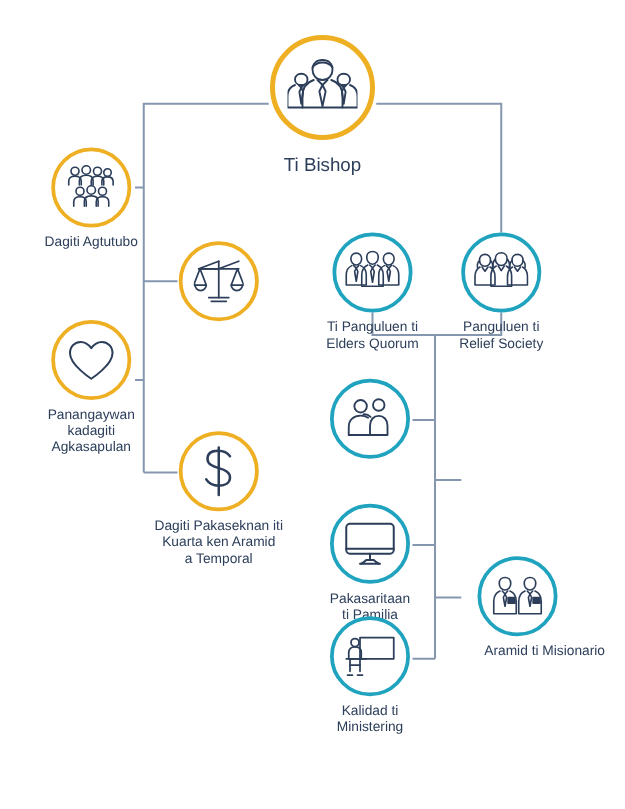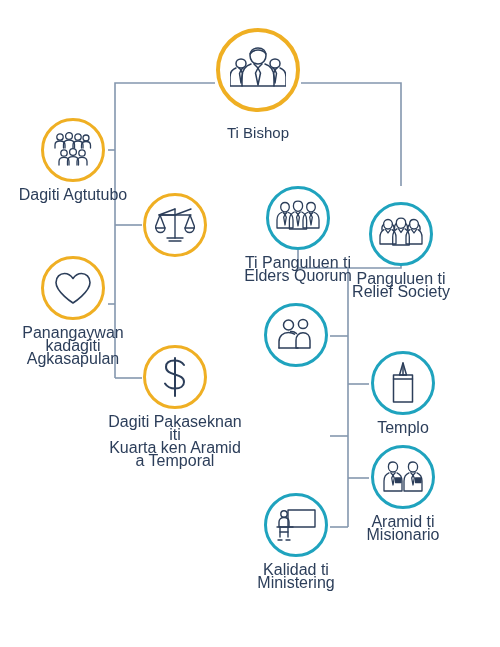--- a/index.html
+++ b/index.html
@@ -41,21 +41,21 @@
     align-items: center;
     justify-content: center;
     background: #ffffff;
   }
   .ring.amber { border: 3px solid #EFAF23; }
   .ring.teal  { border: 3px solid #1FA3BE; }
   .ring.big   { width: 84px; height: 84px; border-width: 4px; }
   .ring svg { display: block; }
   .node-label {
     margin-top: 6px;
-    font-size: 16px;
+    font-size: 11px;
     line-height: 13px;
     color: #2C3E5A;
     white-space: pre-line;
   }
   .node-label.big { font-size: 15px; line-height: 18px; margin-top: 12px; }
 </style>
 </head>
 <body>
 
 <div id="org-chart">
@@ -180,21 +180,21 @@
         <path d="M35 2.5c-2.6 0-4.3 1.9-4.3 4.4S32.4 12 35 12s4.3-2.6 4.3-5.1S37.6 2.5 35 2.5z"></path>
         <path d="M31.5 12.5C28.5 13.8 27 16 27 20v8h16v-8c0-4-1.5-6.2-4.5-7.5"></path>
         <path d="M33 12.5l2 2 2-2"></path>
         <path d="M35 14.5l-1.3 2.7L35 25l1.3-7.8L35 14.5z"></path>
       </svg>
     </div>
     <div class="node-label">Ti Panguluen ti
 Elders Quorum</div>
   </div>
 
-  <div class="node" style="left:401px; top:202px;">
+  <div class="node" style="left:401px; top:186px;">
     <div class="ring teal">
       <svg width="44" height="34" viewBox="0 0 44 34" fill="none" stroke="#2C3E5A" stroke-width="1.3" stroke-linecap="round" stroke-linejoin="round">
         <path d="M9 2.5c-2.7 0-4.4 2-4.4 4.6S6.3 12 9 12s4.4-2.3 4.4-4.9S11.7 2.5 9 2.5z"></path>
         <path d="M4.6 7.5C3.2 8.6 2.6 10.5 3 13"></path>
         <path d="M13.4 7.5c1.4 1.1 2 3 1.6 5.5"></path>
         <path d="M5 12.6C2.3 14 1 16.3 1 20.3V27h16v-6.7c0-4-1.3-6.3-4-7.7"></path>
         <path d="M6.6 12.6L9 16l2.4-3.4"></path>
         <path d="M22 1.2c-2.9 0-4.7 2.1-4.7 4.9s1.8 5.3 4.7 5.3 4.7-2.5 4.7-5.3S24.9 1.2 22 1.2z"></path>
         <path d="M17.3 6.4c-1.5 1.2-2.2 3.2-1.8 5.9"></path>
         <path d="M26.7 6.4c1.5 1.2 2.2 3.2 1.8 5.9"></path>
@@ -217,34 +217,36 @@
         <circle cx="12.5" cy="7" r="5"></circle>
         <circle cx="27" cy="6" r="4.6"></circle>
         <path d="M3 30v-6.5C3 18 7 14.5 12.5 14.5c2.4 0 4.4.6 6 1.7"></path>
         <path d="M3 30h19"></path>
         <path d="M20 30v-7.5c0-4.8 3-7.8 7-7.8s7 3 7 7.8V30H20z"></path>
         <path d="M20.5 15.5c-1.5-1.4-3.5-2.3-5.8-2"></path>
       </svg>
     </div>
   </div>
 
-  <div class="node" style="left:403px; top:351px;">
-    <div class="ring teal">
-      <svg width="32" height="42" viewBox="0 0 32 42" fill="none" stroke="#2C3E5A" stroke-width="1.5" stroke-linecap="round" stroke-linejoin="round">
-        <path d="M16 1v12"></path>
-        <path d="M16 1l-3.5 12h7L16 1z"></path>
-        <path d="M6.5 13h19v27h-19V13z"></path>
-        <path d="M6.5 17h19"></path>
-      </svg>
-    </div>
-    <div class="node-label">Templo</div>
-  </div>
-
-
-  <div class="node" style="left:403px; top:445px;">
+
+  <div class="node" style="left:296px; top:403px;">
+    <div class="ring teal">
+      <svg width="42" height="36" viewBox="0 0 42 36" fill="none" stroke="#2C3E5A" stroke-width="1.6" stroke-linecap="round" stroke-linejoin="round">
+        <rect x="2" y="2" width="38" height="24" rx="3"></rect>
+        <path d="M2 22h38"></path>
+        <path d="M21 26v5"></path>
+        <path d="M13 34h16"></path>
+        <path d="M14 34c2-1 3-2 4-3h6c1 1 2 2 4 3"></path>
+      </svg>
+    </div>
+    <div class="node-label">Pakasaritaan
+ti Pamilia</div>
+  </div>
+
+  <div class="node" style="left:414px; top:445px;text-align:right;">
     <div class="ring teal">
       <svg width="42" height="34" viewBox="0 0 42 34" fill="none" stroke="#2C3E5A" stroke-width="1.3" stroke-linecap="round" stroke-linejoin="round">
         <path d="M11 2c-2.8 0-4.6 2-4.6 4.7S8.2 12 11 12s4.6-2.6 4.6-5.3S13.8 2 11 2z"></path>
         <path d="M7 12.8C3.6 14.2 2 16.6 2 21v10h18V21c0-4.4-1.6-6.8-5-8.2"></path>
         <path d="M8.8 12.8L11 15.2l2.2-2.4"></path>
         <path d="M11 15.2l-1.3 2.8 1.3 7 1.3-7-1.3-2.8z"></path>
         <rect x="13.5" y="18" width="5.5" height="4.5" fill="#2C3E5A" stroke="none"></rect>
         <rect x="13.5" y="18" width="5.5" height="4.5"></rect>
         <path d="M31 2c-2.8 0-4.6 2-4.6 4.7S28.2 12 31 12s4.6-2.6 4.6-5.3S33.8 2 31 2z"></path>
         <path d="M27 12.8C23.6 14.2 22 16.6 22 21v10h18V21c0-4.4-1.6-6.8-5-8.2"></path>

